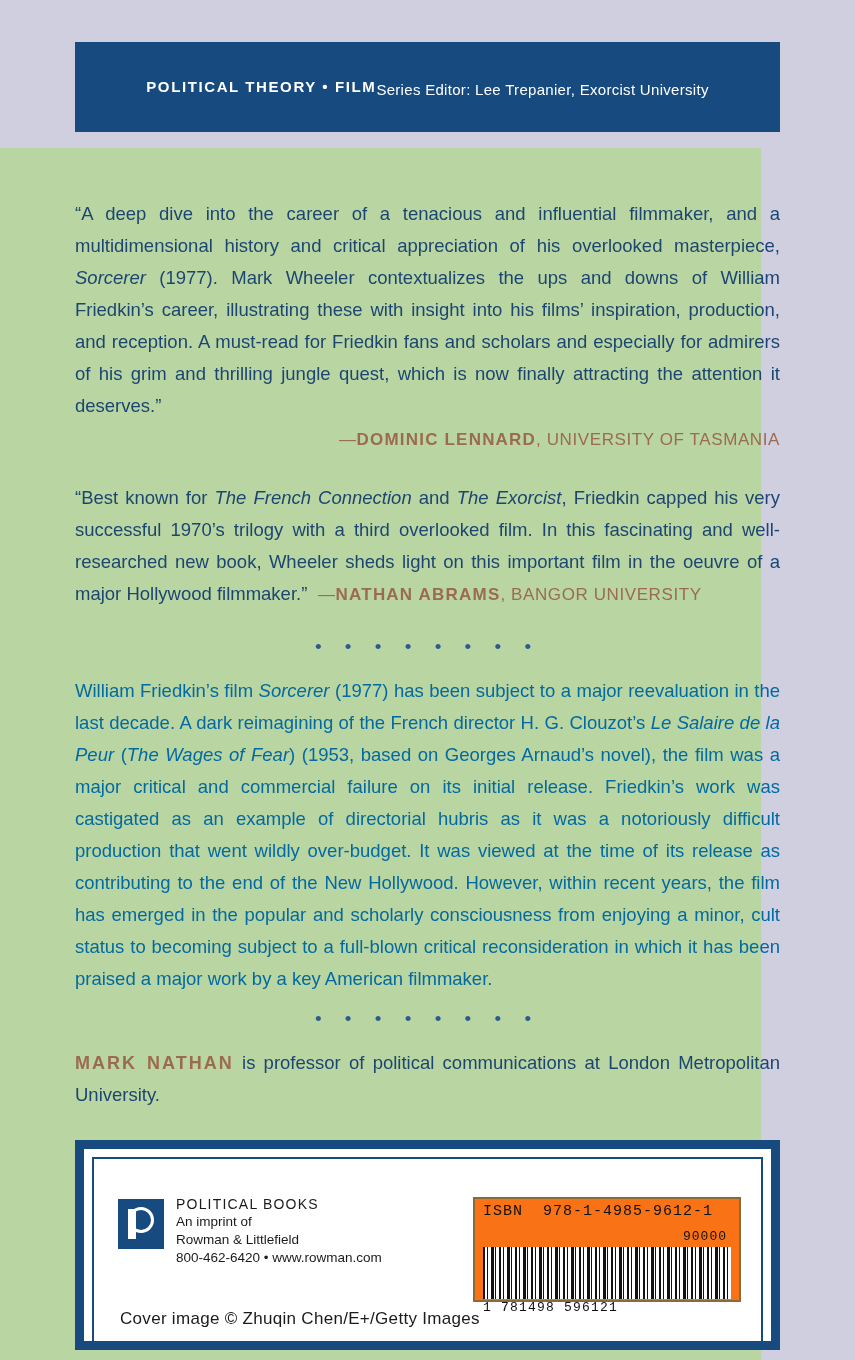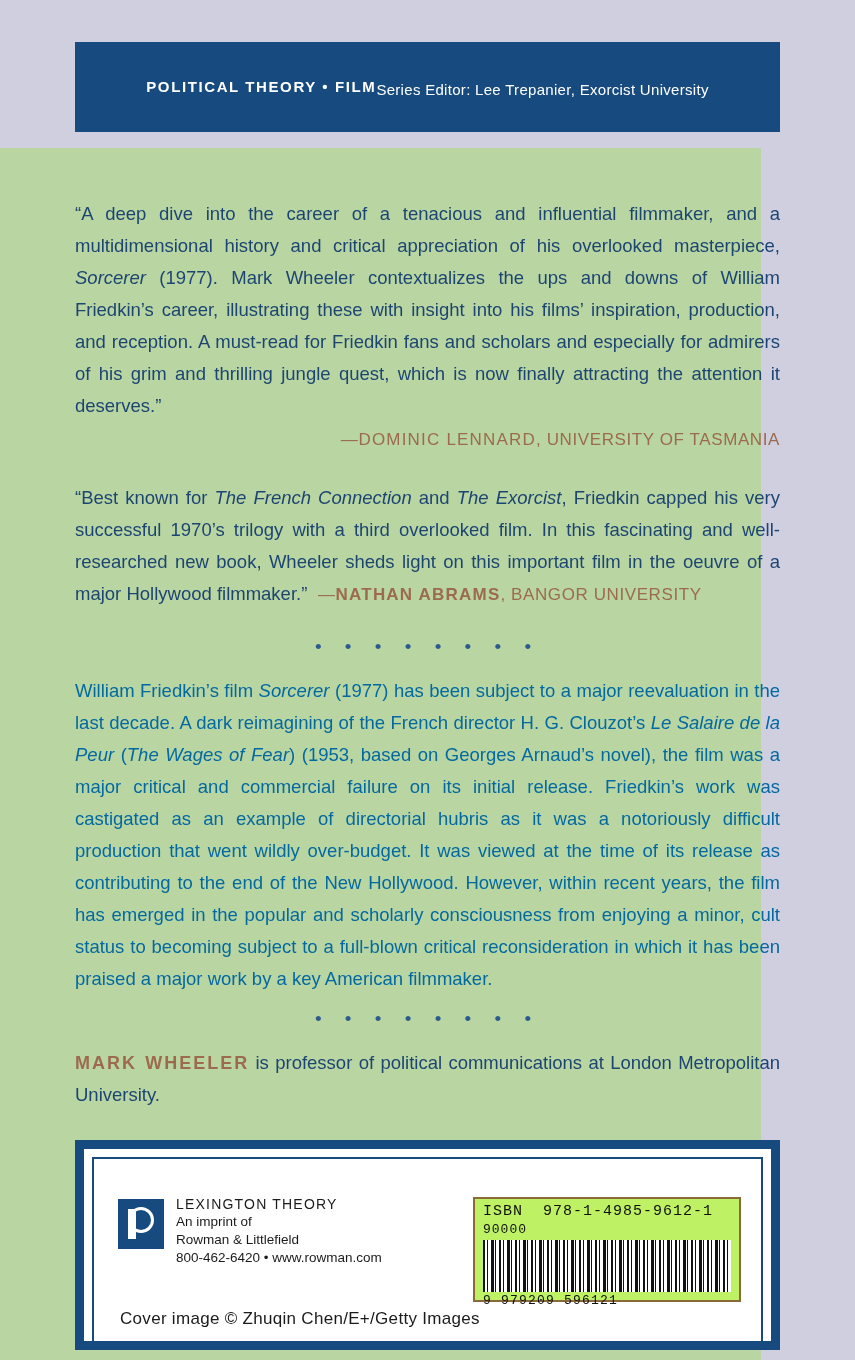--- a/index.html
+++ b/index.html
@@ -78,21 +78,21 @@
 
   .attrib {
     display: block;
     text-align: right;
     margin-top: 2px;
     color: #9c6b4f;
     font-size: 17px;
     letter-spacing: 0.6px;
   }
   .attrib .name {
-    font-weight: normal;
+    font-weight: bold;
     letter-spacing: 1.2px;
   }
   .attrib-inline {
     color: #9c6b4f;
     font-size: 17px;
     letter-spacing: 0.6px;
     margin-top: 14px;
   }
   .attrib-inline .name {
     font-weight: bold;
@@ -207,39 +207,39 @@
     letter-spacing: 0.3px;
   }
 
   
   .isbn-box {
     position: absolute;
     right: 30px;
     top: 48px;
     width: 268px;
     height: 105px;
-    background: #bef264;
+    background: #f97316;
     border: 2px solid #8a6a3a;
     box-sizing: border-box;
     padding: 4px 8px 0 8px;
   }
   .isbn-text {
     font-family: "Liberation Mono", monospace;
     font-size: 15px;
     letter-spacing: 1px;
     color: #111;
     white-space: nowrap;
   }
   .isbn-sub {
     font-family: "Liberation Mono", monospace;
     font-size: 13px;
     letter-spacing: 1px;
     color: #111;
-    text-align: left;
-    margin-top: 2px;
+    text-align: right;
+    margin-top: 9px;
     padding-right: 4px;
   }
   .barcode {
     margin-top: 3px;
     height: 52px;
     width: 100%;
     background:
       repeating-linear-gradient(90deg,
         #111 0px, #111 2px, #fff 2px, #fff 4px,
         #111 4px, #111 5px, #fff 5px, #fff 8px,
@@ -278,42 +278,42 @@
 
       <div class="dots">• • • • • • • •</div>
 
       <div class="desc">
         <span>William Friedkin’s film </span><span class="it">Sorcerer</span><span> (1977) has been subject to a major reevaluation in the last decade. A dark reimagining of the French director H. G. Clouzot’s </span><span class="it">Le Salaire de la Peur</span><span> (</span><span class="it">The Wages of Fear</span><span>) (1953, based on Georges Arnaud’s novel), the film was a major critical and commercial failure on its initial release. Friedkin’s work was castigated as an example of directorial hubris as it was a notoriously difficult production that went wildly over-budget. It was viewed at the time of its release as contributing to the end of the New Hollywood. However, within recent years, the film has emerged in the popular and scholarly consciousness from enjoying a minor, cult status to becoming subject to a full-blown critical reconsideration in which it has been praised a major work by a key American filmmaker.</span>
       </div>
 
       <div class="dots">• • • • • • • •</div>
 
       <div class="author-block">
-        <span class="author-name">MARK WHEELER</span><span> is professor of political communications at London Metropolitan University.</span>
+        <span class="author-name">MARK NATHAN</span><span> is professor of political communications at London Metropolitan University.</span>
       </div>
 
     </div>
   </div>
 
   <div class="bottom-box">
     <div class="bottom-inner"></div>
 
     <div class="publisher">
       <div class="logo"></div>
       <div class="pub-text">
-        <div class="pub-name">LEXINGTON THEORY</div>
+        <div class="pub-name">POLITICAL BOOKS</div>
         <div>An imprint of</div>
         <div>Rowman &amp; Littlefield</div>
         <div>800-462-6420 • www.rowman.com</div>
       </div>
     </div>
 
     <div class="cover-credit">Cover image © Zhuqin Chen/E+/Getty Images</div>
 
     <div class="isbn-box">
       <div class="isbn-text"><span>ISBN</span>&nbsp;&nbsp;<span>978-1-4985-9612-1</span></div>
       <div class="isbn-sub">90000</div>
       <div class="barcode"></div>
-      <div class="barcode-num">9 979209 596121</div>
+      <div class="barcode-num">1 781498 596121</div>
     </div>
   </div>
 
 </div>
 
 </body></html>

